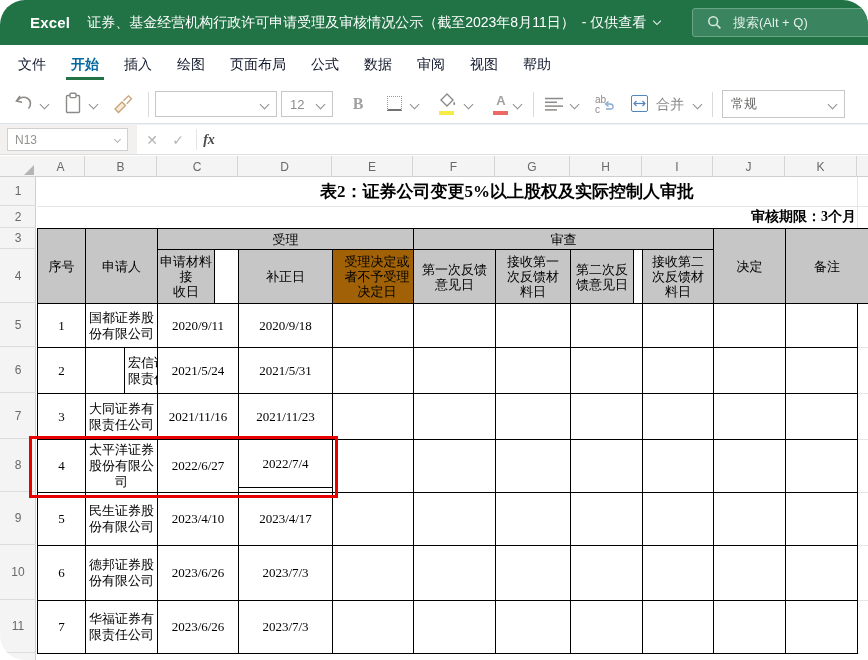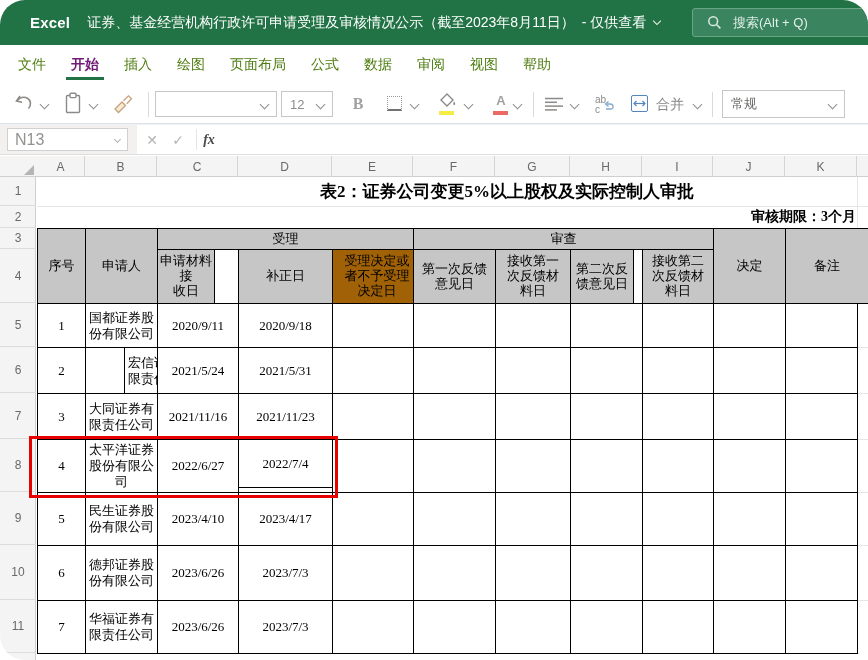--- a/index.html
+++ b/index.html
@@ -13,60 +13,60 @@
   #topbar .doc-title { color:#fff; font-size:14px; margin-left:17px; white-space:nowrap; }
   #topbar .view-mode { color:#fff; font-size:14px; margin-left:7px; white-space:nowrap; }
   .chev { width:7px; height:7px; border-right:1.4px solid #8f8f8f; border-bottom:1.4px solid #8f8f8f; transform:rotate(45deg); display:inline-block; }
   .chev.white { border-color:rgba(255,255,255,.9); width:6px; height:6px; margin:-4px 0 0 8px; }
   #search-box { position:absolute; left:692px; top:8px; width:200px; height:29px; background:#3a8560; border:1px solid #6aa586; border-radius:3px; display:flex; align-items:center; }
   #search-box .ph { color:#e2efe8; font-size:13px; margin-left:11px; }
   #search-box svg { margin-left:14px; }
 
   
   #tabbar { position:absolute; left:0; top:45px; width:868px; height:40px; background:#fff; display:flex; align-items:stretch; padding-left:18px; gap:25px; }
-  .tab { position:relative; display:flex; align-items:center; font-size:14px; color:#4d7c0f; cursor:default; }
-  .tab.active { font-weight:bold; color:#701a75; }
+  .tab { position:relative; display:flex; align-items:center; font-size:14px; color:#0f172a; cursor:default; }
+  .tab.active { font-weight:bold; color:#0369a1; }
   .tab.active::after { content:""; position:absolute; left:-5px; right:-5px; bottom:5px; height:3px; background:#217346; }
 
   
   #toolbar { position:absolute; left:0; top:85px; width:868px; height:39px; background:#fff; border-bottom:1px solid #d9e2ee; }
   .tbtn { position:absolute; display:flex; align-items:center; justify-content:center; }
   .vsep { position:absolute; top:7px; width:1px; height:25px; background:#dcdad8; }
   .combo { position:absolute; height:26px; top:6px; border:1px solid #c8c6c4; background:#fff; display:flex; align-items:center; }
   .combo .val { font-size:13px; color:#8e8c8a; margin-left:8px; flex:1; }
   .combo .chev { margin-right:8px; }
   .bold-b { font-family:"Liberation Serif","DejaVu Serif",serif; font-size:16px; font-weight:bold; color:#a3a1a0; }
   .borders-ico { width:15px; height:15px; border:1px dotted #9a9896; border-bottom:2px solid #747270; }
   .color-bar { position:absolute; left:0; bottom:0; width:15px; height:4px; }
   .a-glyph { font-size:13px; font-weight:bold; color:#a3a1a0; font-family:"Liberation Sans",sans-serif; }
   .merge-box { width:17px; height:17px; border:1px solid #5585c0; border-radius:2px; display:flex; align-items:center; justify-content:center; }
   .merge-lbl { font-size:14px; color:#8a8886; }
 
   
   #fbar { position:absolute; left:0; top:124px; width:868px; height:31px; background:#f2f1f0; border-bottom:1px solid #e0dedc; }
   #fbar .input-bg { position:absolute; left:137px; top:1px; width:731px; height:29px; background:#fff; }
   #name-box { position:absolute; left:7px; top:4px; width:121px; height:23px; background:#fff; border:1px solid #d2d0ce; display:flex; align-items:center; }
-  #name-box .val { font-size:16px; color:#949290; margin-left:7px; flex:1; }
+  #name-box .val { font-size:12px; color:#949290; margin-left:7px; flex:1; }
   #name-box .chev { width:5px; height:5px; border-color:#b3b1af; margin-right:7px; }
   .fbtn { position:absolute; top:4px; height:23px; width:24px; display:flex; align-items:center; justify-content:center; font-size:14px; color:#b6b4b2; }
   #fx-btn { font-family:"Liberation Serif","DejaVu Serif",serif; font-style:italic; font-size:14px; color:#4a4a4a; font-weight:bold; }
   #fbar .fsep { position:absolute; left:196px; top:5px; width:1px; height:21px; background:#e7e5e3; }
 
   
   #colhdr-bg { position:absolute; left:0; top:156px; width:868px; height:21px; background:#f4f4f4; border-bottom:1px solid #cfcfcf; }
   #rowhdr-bg { position:absolute; left:0; top:177px; width:36px; height:483px; background:#f4f4f4; border-right:1px solid #cfcfcf; }
   #select-all-tri { position:absolute; left:24px; top:165px; width:0; height:0; border-left:10px solid transparent; border-bottom:10px solid #b7b5b3; }
   .col-h { position:absolute; top:156px; height:21px; display:flex; align-items:center; justify-content:center; font-size:12px; color:#696969; border-right:1px solid #d4d4d4; }
   .row-h { position:absolute; left:0; width:36px; display:flex; align-items:center; justify-content:center; font-size:12px; color:#696969; border-bottom:1px solid #dcdcdc; }
 
   
   .sheet-title { position:absolute; display:flex; align-items:center; justify-content:center; font-family:"Liberation Serif","DejaVu Serif",serif; font-weight:bold; font-size:17px; color:#000; white-space:nowrap; }
   .sheet-subtitle { position:absolute; display:flex; align-items:center; justify-content:flex-end; font-family:"Liberation Serif","DejaVu Serif",serif; font-weight:bold; font-size:14px; color:#000; padding-right:1px; }
   .cell { position:absolute; border:1px solid #000; background:#fff; display:flex; align-items:center; justify-content:center; text-align:center; font-family:"Liberation Serif","DejaVu Serif",serif; font-size:13px; color:#000; line-height:16px; overflow:hidden; }
-  .cell.hdr { background:#c6c6c6; line-height:15px; white-space:pre-line;font-family:Liberation Mono, monospace; }
+  .cell.hdr { background:#c6c6c6; line-height:15px; white-space:pre-line; }
   .cell.applicant { padding:0 2px; }
   .gl { position:absolute; background:#e6e6e6; }
   .highlight-box { position:absolute; border:3px solid #e60000; z-index:6; }
 </style>
 </head>
 <body>
 
 <div id="app">
 
   <div id="topbar">

